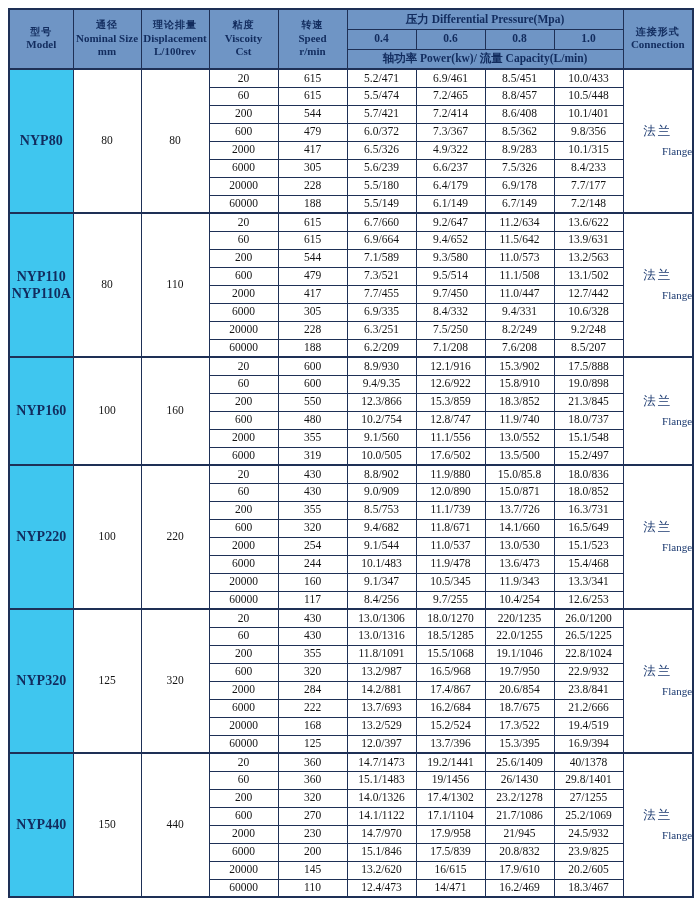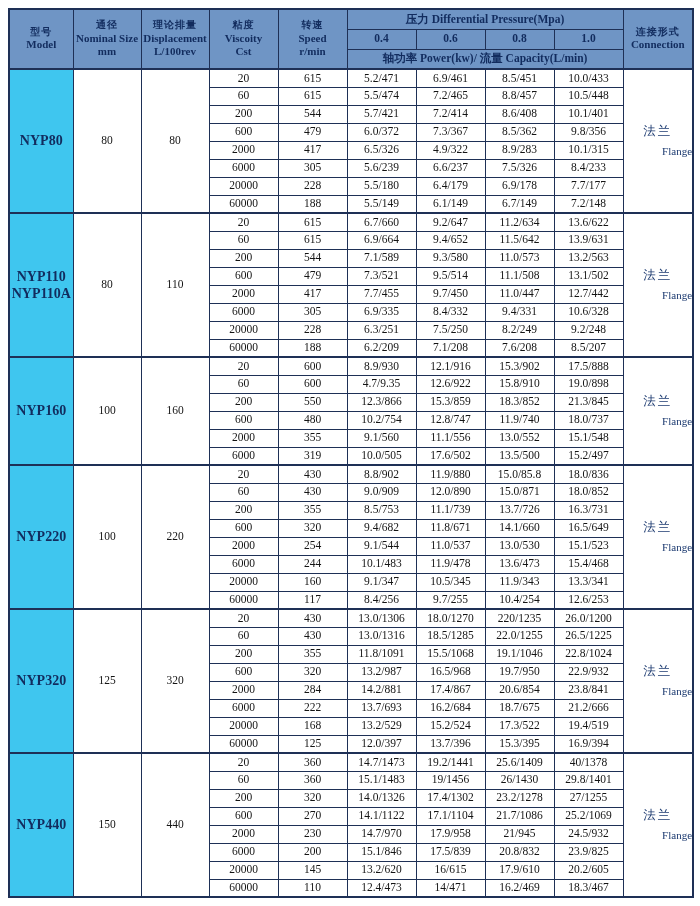--- a/index.html
+++ b/index.html
@@ -270,21 +270,21 @@
           <td>15.3/902</td>
           <td>17.5/888</td>
           <td rowspan="6" class="conn">
             <div class="zh">法兰</div>
             <div class="en">Flange</div>
           </td>
         </tr>
         <tr>
           <td>60</td>
           <td>600</td>
-          <td>4.7/9.35</td>
+          <td>9.4/9.35</td>
           <td>12.6/922</td>
           <td>15.8/910</td>
           <td>19.0/898</td>
         </tr>
         <tr>
           <td>200</td>
           <td>550</td>
           <td>12.3/866</td>
           <td>15.3/859</td>
           <td>18.3/852</td>

